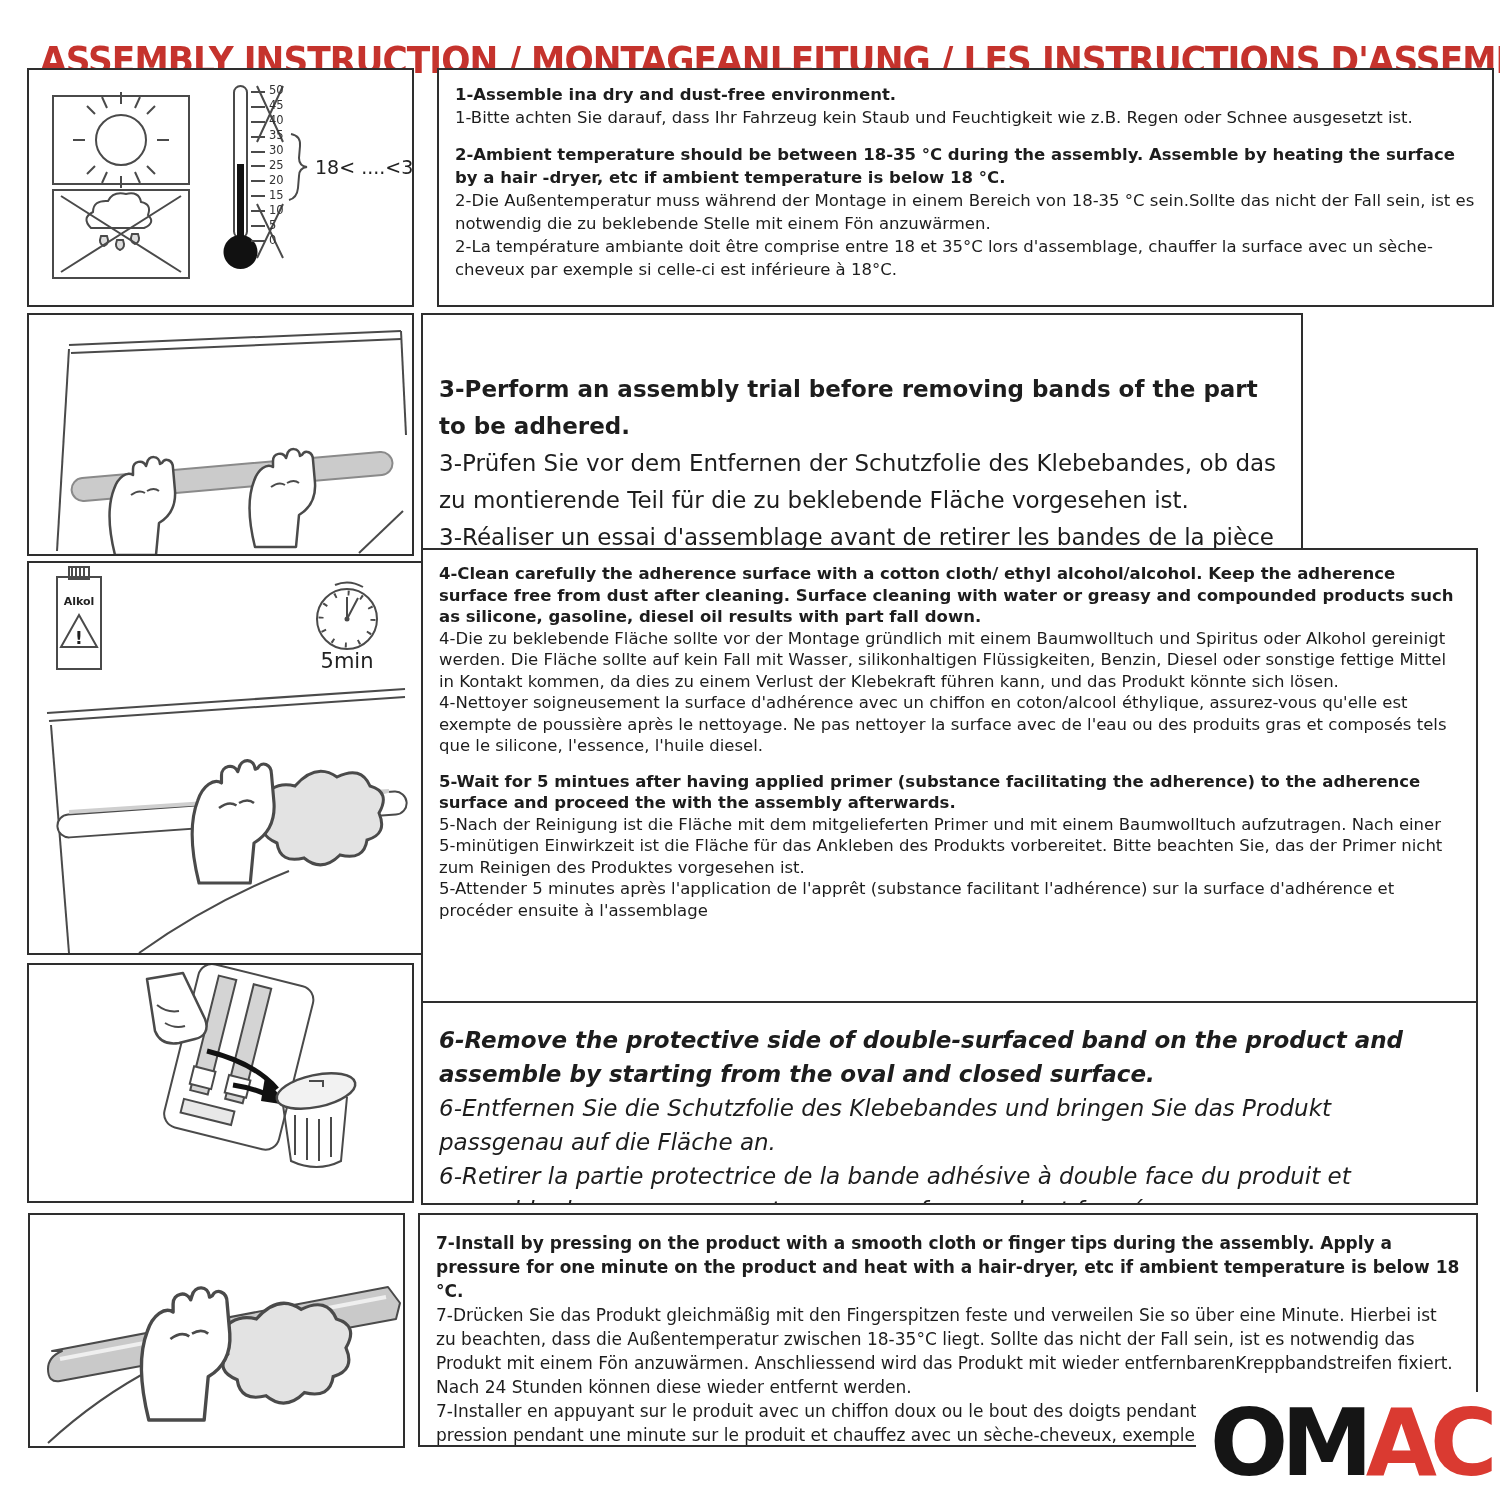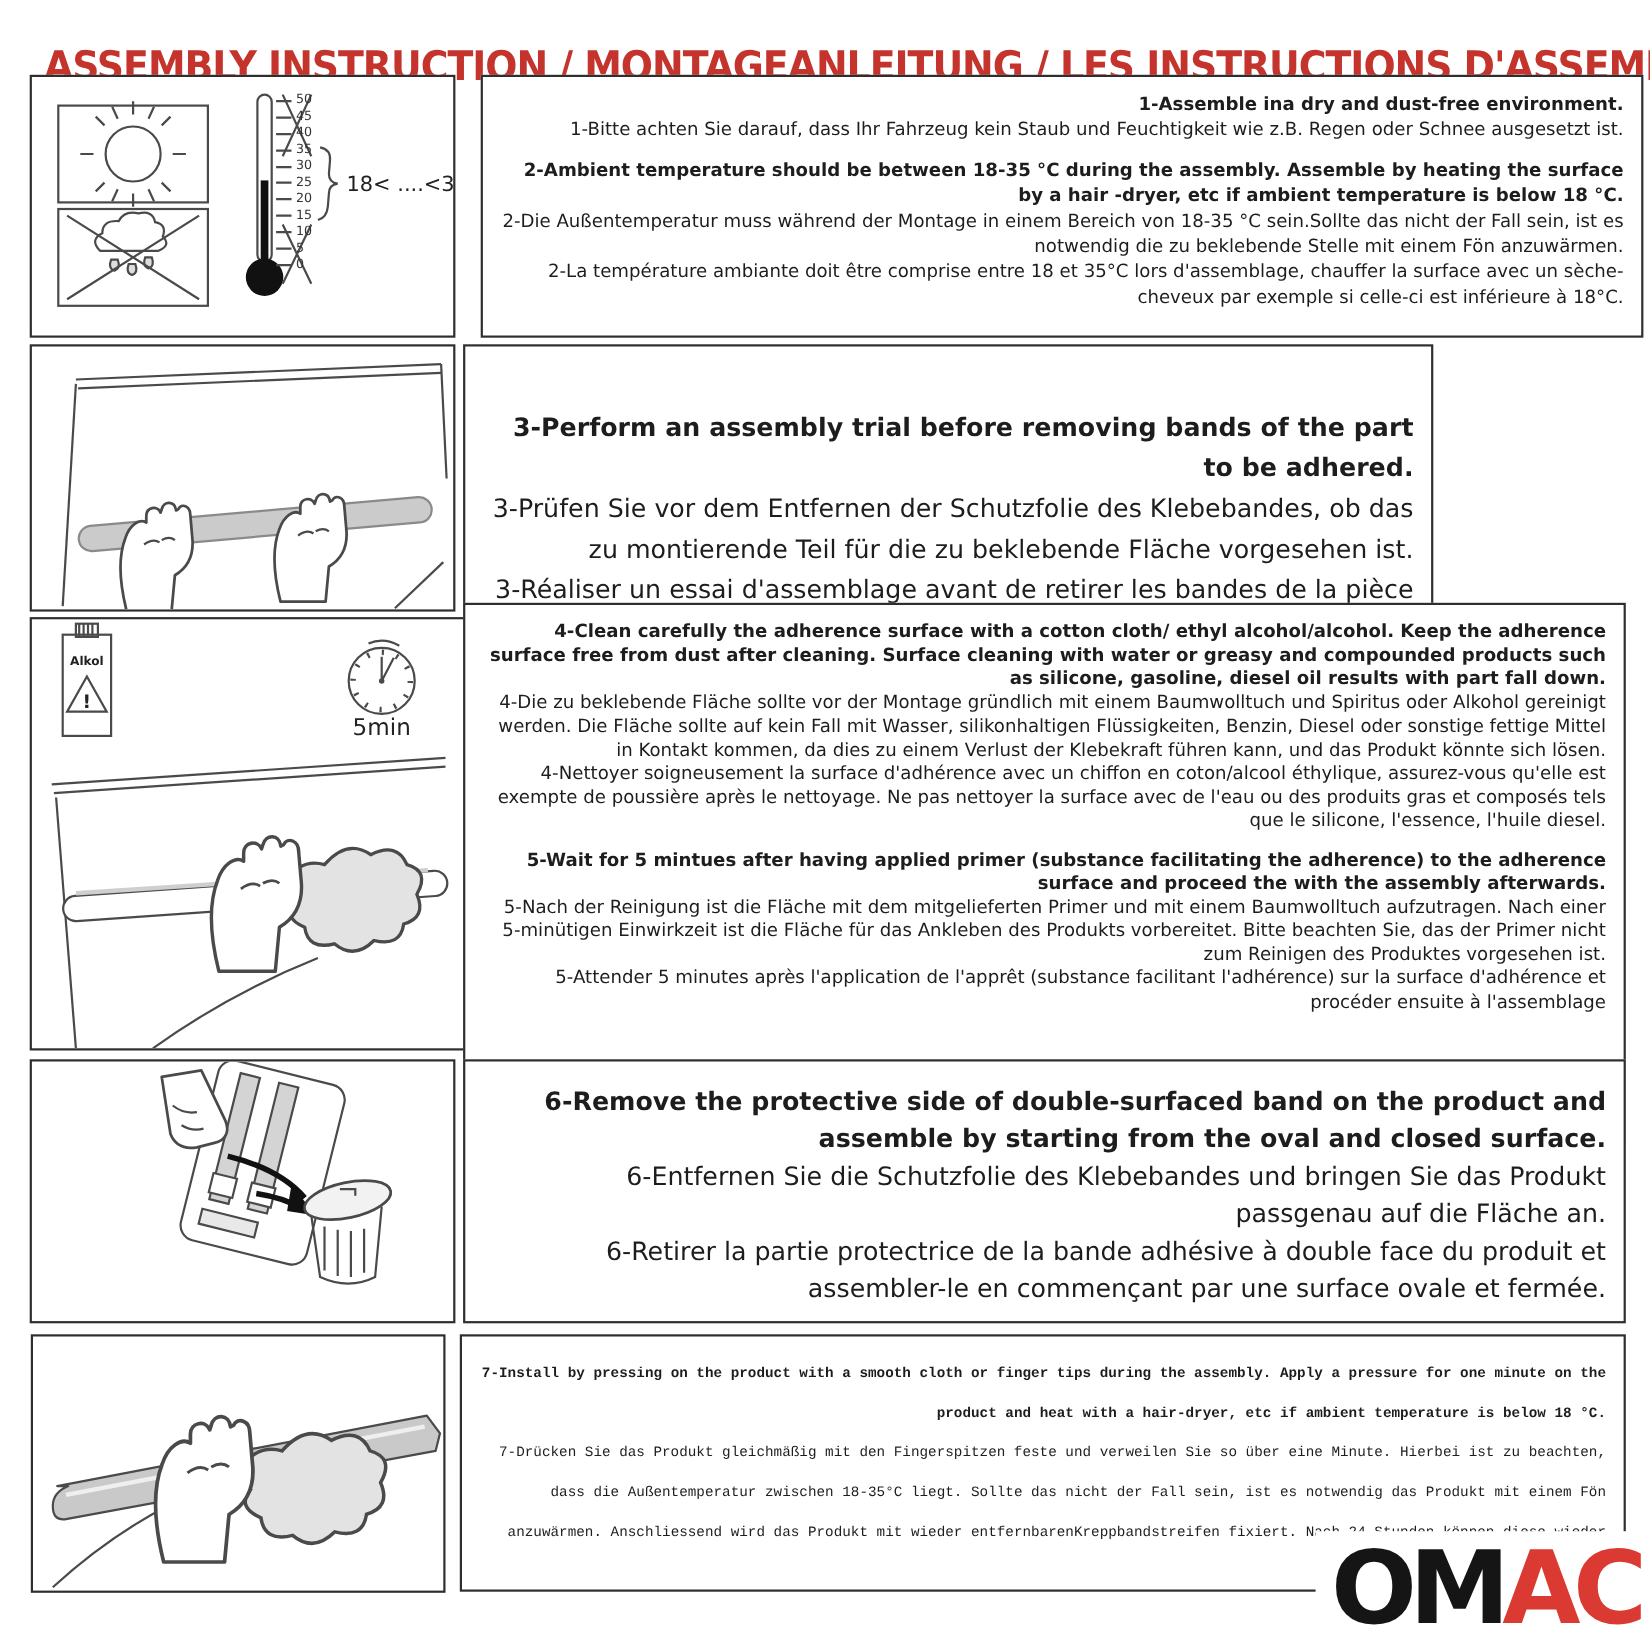--- a/index.html
+++ b/index.html
@@ -1,35 +1,35 @@
 <!DOCTYPE html>
 <html><head>
 <meta charset="utf-8">
 <style>
   html,body{margin:0;padding:0;background:#fff;}
   body{width:1500px;height:1500px;position:relative;font-family:"DejaVu Sans",sans-serif;color:#1d1d1d;}
   .page-title{position:absolute;left:40px;top:14px;font-size:37px;font-weight:bold;color:#c5332d;
     letter-spacing:-1px;white-space:nowrap;transform:scaleX(.93);transform-origin:left top;}
-  .box{position:absolute;border:2px solid #2e2e2e;box-sizing:border-box;background:#fff;overflow:hidden;text-align:right;}
+  .box{position:absolute;border:2px solid #2e2e2e;box-sizing:border-box;background:#fff;overflow:hidden;}
   
   .il1{left:27px;top:68px;width:387px;height:239px;}
   .tx1{left:421px;top:68px;width:1057px;height:239px;margin-left:16px;}
   .il2{left:27px;top:313px;width:387px;height:243px;}
   .tx2{left:421px;top:313px;width:882px;height:243px;}
   .il3{left:27px;top:561px;width:453px;height:394px;}
   .tx3{left:421px;top:548px;width:1057px;height:492px;}
   .il4{left:27px;top:963px;width:387px;height:240px;}
-  .tx4{left:421px;top:963px;width:1057px;height:240px;}
+  .tx4{left:421px;top:1001px;width:1057px;height:204px;font-style:italic;}
   .il5{left:28px;top:1213px;width:377px;height:235px;}
   .tx5{left:418px;top:1213px;width:1060px;height:234px;}
   .text-box{padding:13px 16px 6px 16px;}
   .text-box p{margin:0;}
   .small p{font-size:16.5px;line-height:23px;}
   .tx3.small p{line-height:21.5px;}
-  .tx5.small p{font-size:13px;line-height:36px;font-family:Liberation Mono, monospace;}
+  .tx5.small p{font-size:17px;line-height:24px;}
   .tx5{padding-top:16px;}
   .big p{font-size:23px;line-height:37px;}
   .tx2{padding-top:56px;}
   .tx4 p{font-size:23px;line-height:34px;}
   .tx4{padding-top:20px;}
   .bold{font-weight:bold;}
   .gap-sm{margin-top:14px !important;}
   svg{display:block;}
   .lineart{stroke:#4a4a4a;fill:none;stroke-width:2;}
   

